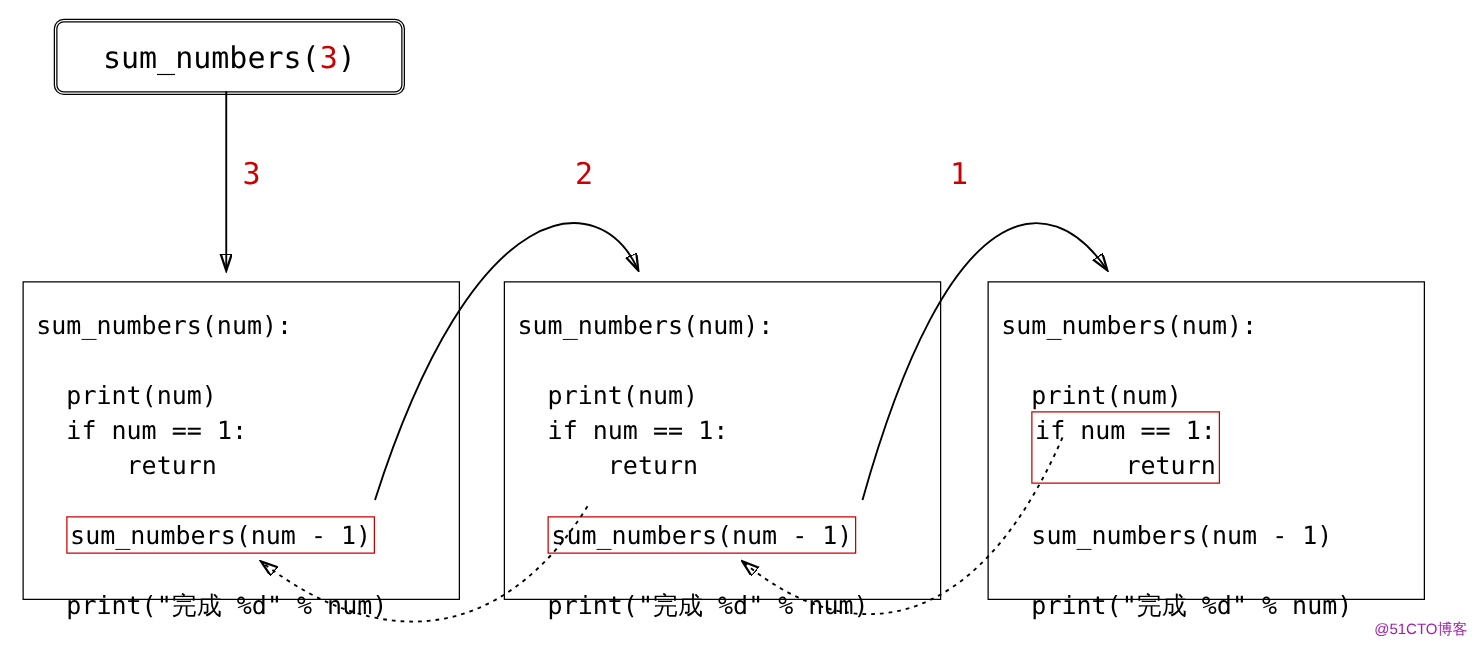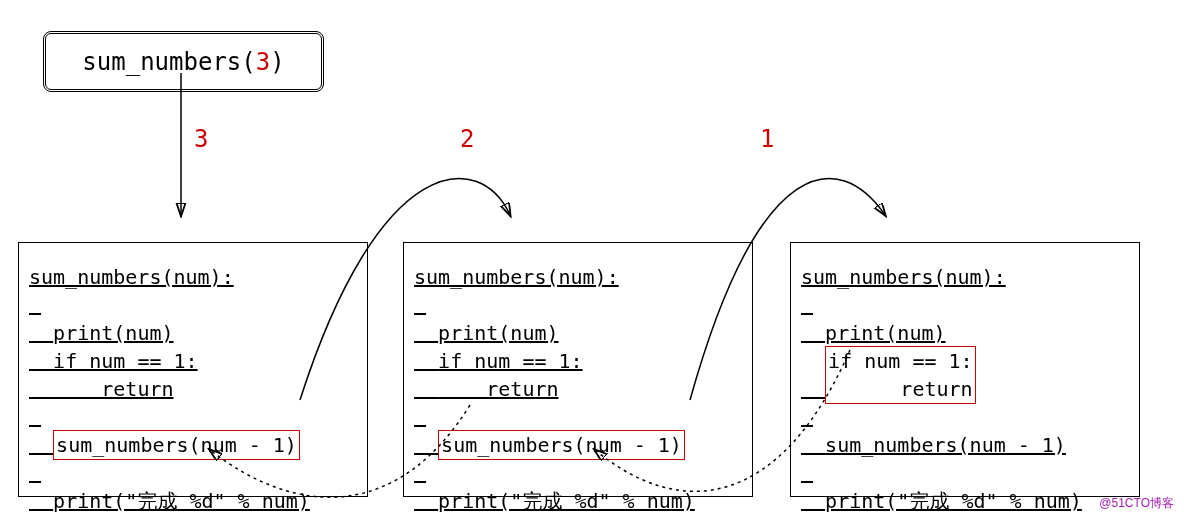--- a/index.html
+++ b/index.html
@@ -1,19 +1,19 @@
 <!DOCTYPE html>
 <html><head>
 <meta charset="utf-8">
 <style>
   html,body{margin:0;padding:0;width:1184px;height:522px;font-family:Menlo,Consolas,"DejaVu Sans Mono",monospace;background:#fff;color:#000;font-size:20px;line-height:28px;}
   .root{position:relative;width:1184px;height:522px;}
-  .call-box{position:absolute;left:43px;top:15px;width:275px;height:55px;border:3px double #000;border-radius:8px;display:flex;align-items:center;justify-content:center;font-size:24px;margin-top:16px;}
+  .call-box{position:absolute;left:43px;top:15px;width:275px;height:55px;border:3px double #000;border-radius:8px;display:flex;align-items:center;justify-content:center;font-size:24px;}
   .call-box .red{color:#c00;}
-  .frame{position:absolute;top:242px;width:350px;height:255px;border:1px solid #000;padding:20px 10px 10px 10px;box-sizing:border-box;text-decoration:underline;}
+  .frame{position:absolute;top:225px;width:350px;height:255px;border:1px solid #000;padding:20px 10px 10px 10px;box-sizing:border-box;}
   .frame1{left:18px;}
   .frame2{left:403px;}
   .frame3{left:790px;}
   .code{white-space:pre;}
   .hl{border:1.5px solid #c00;display:inline-block;padding:0 2px;margin:-1px 0;}
   .label{position:absolute;color:#c00;font-size:24px;}
   .wm{position:absolute;right:10px;bottom:5px;font-size:12px;color:#a21caf;font-family:Arial,sans-serif;}
   svg{position:absolute;left:0;top:0;width:1184px;height:522px;pointer-events:none;}
 </style>
 </head>

